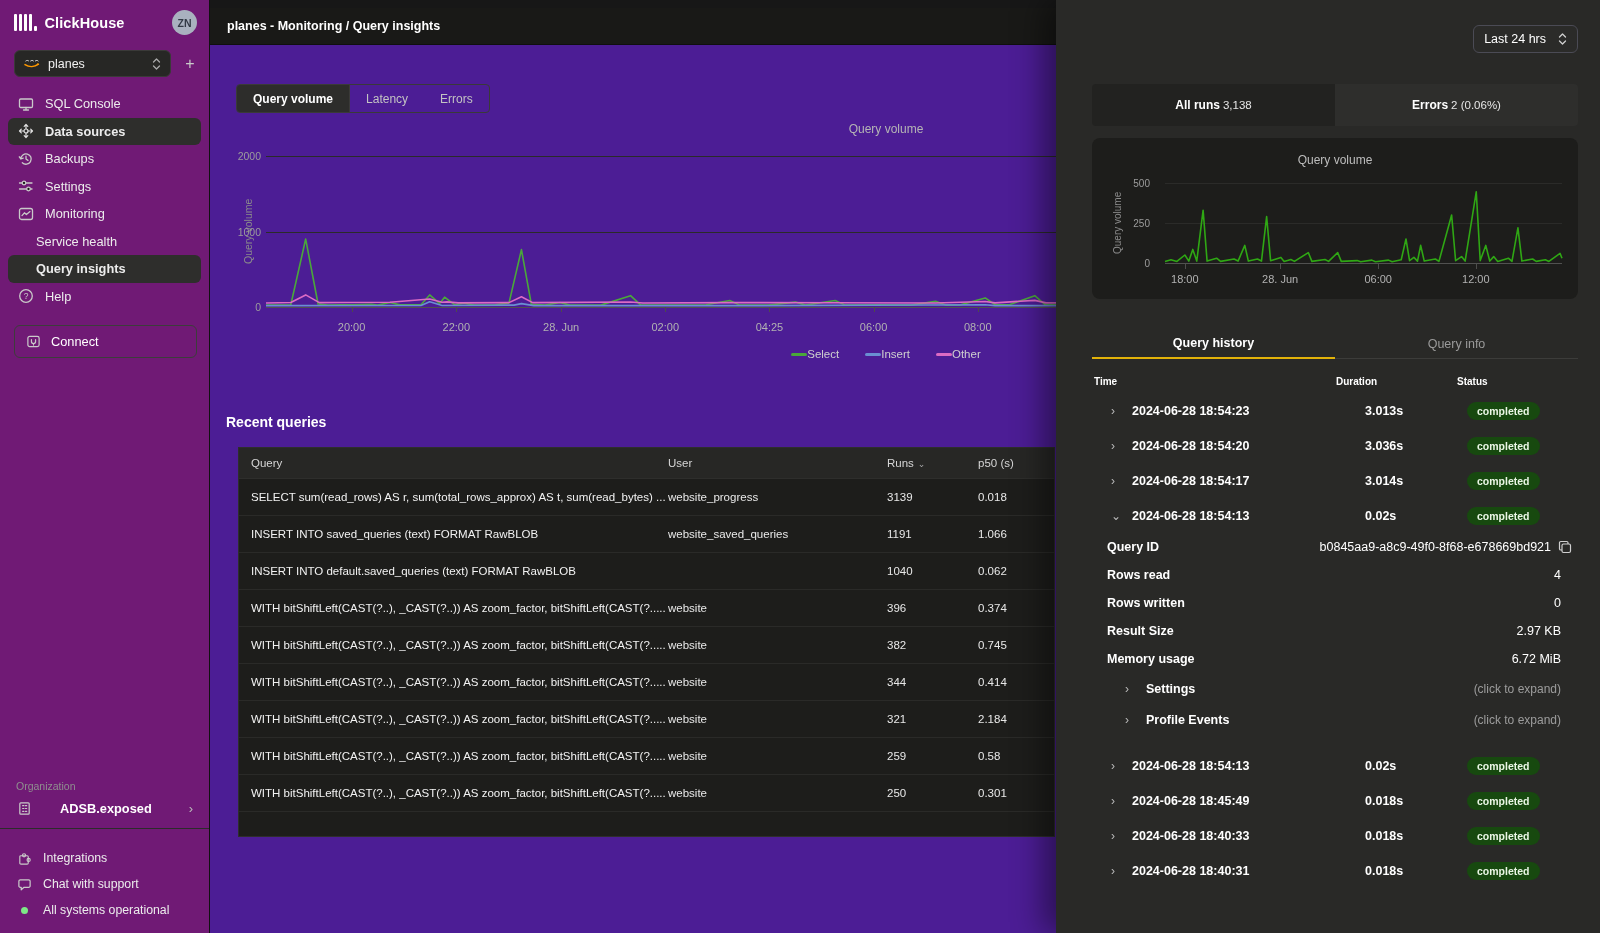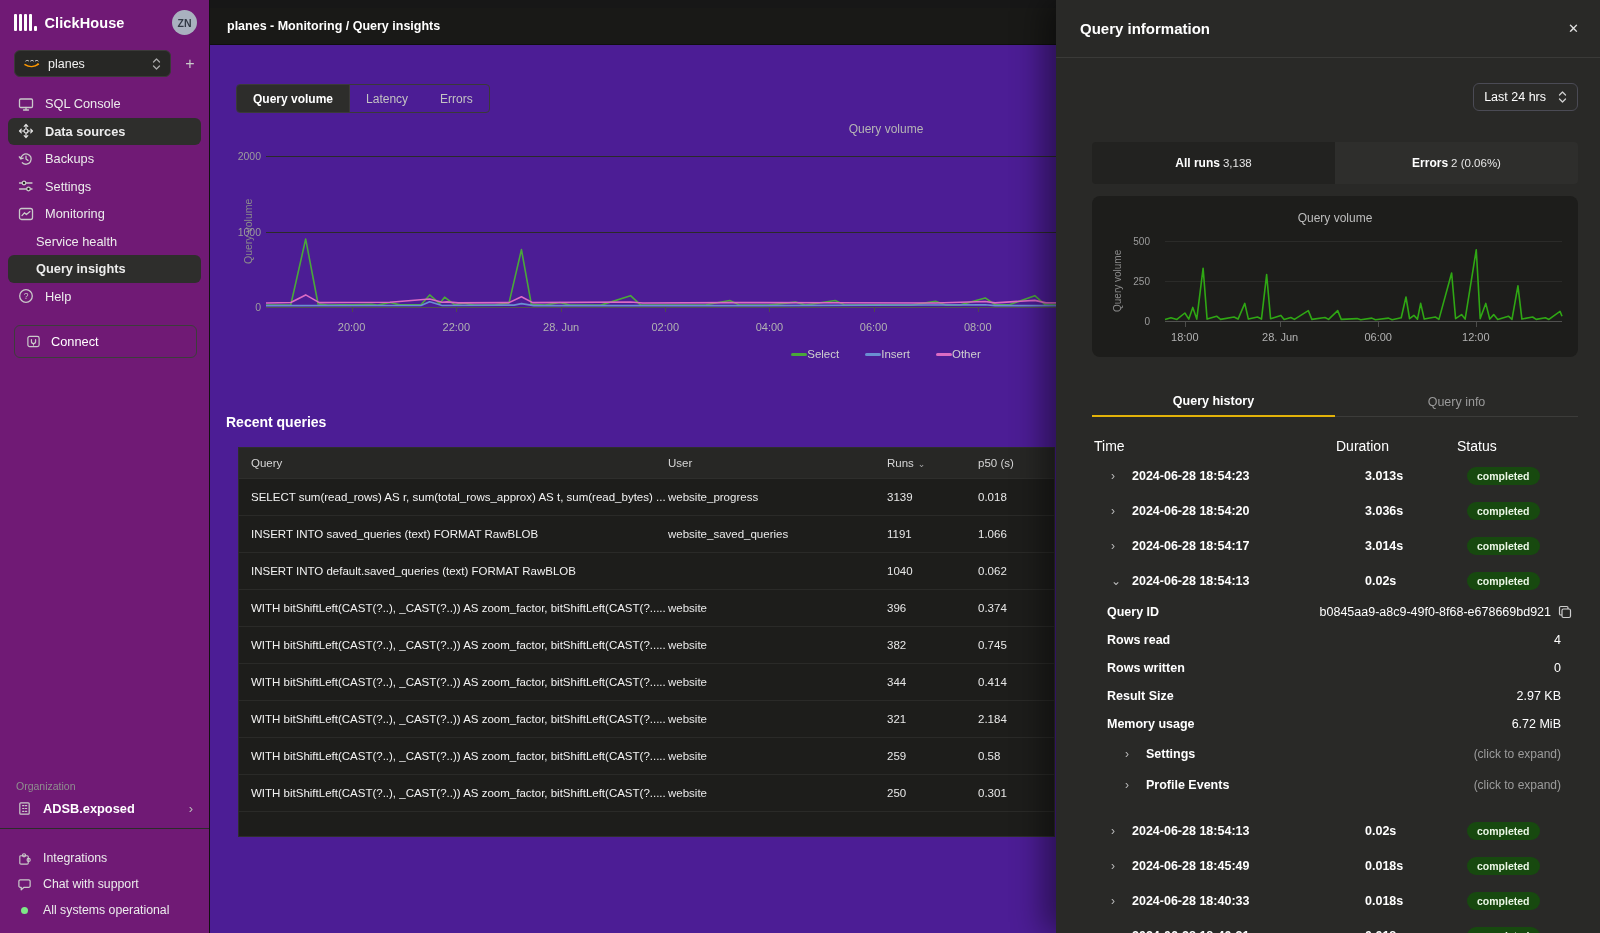--- a/index.html
+++ b/index.html
@@ -25,21 +25,21 @@
   .nav{margin-top:13px}
   .nav-item{display:flex;align-items:center;gap:11px;height:27.5px;margin:0 8px;padding:0 10px;
             border-radius:6px;font-size:12.8px;color:#ececec}
   .nav-item.active{background:#2e2e2c;font-weight:600}
   .nav-item.sub{padding-left:28px}
   .nav-icon{width:16px;display:flex;justify-content:center;align-items:center;color:#c9c9c9;flex:none}
   .connect-box{margin:15px 12px 0 14px;border:1px solid #3d3d3b;border-radius:6px;height:31px;
             display:flex;align-items:center;gap:10px;padding:0 10px;font-size:12.8px}
   .sb-spacer{flex:1}
   .org-label{color:#8f8f8f;font-size:10.5px;margin:0 0 9px 16px}
-  .org-row{display:flex;align-items:center;gap:11px;margin:0 16px 12px 16px;font-size:12.8px;font-weight:700}
+  .org-row{display:flex;align-items:center;gap:28px;margin:0 16px 12px 16px;font-size:12.8px;font-weight:700}
   .org-chevron{margin-left:auto;color:#bbb;font-weight:400;font-size:13px}
   .sb-divider{border-top:1px solid #2c2c2a;margin:0 0 16px 0}
   .foot-item{display:flex;align-items:center;gap:11px;height:26px;padding:0 16px;font-size:12.3px;color:#ececec}
   .status-dot{width:7px;height:7px;border-radius:50%;background:#7ee787;margin:0 4.5px}
   .pb{padding-bottom:10px}
   
   .main{position:absolute;left:210px;top:8px;right:0;height:100%;background:#4c1d95;z-index:1}
   .topbar{height:36px;background:#191917;border-bottom:1px solid #0f0f0f;display:flex;align-items:center;
           padding-left:17px;font-size:12.5px;font-weight:700}
   .statsband{height:128px;background:#232321;border-bottom:1px solid #161616;display:flex;
@@ -104,21 +104,21 @@
   .mini-card .ylab{left:18px;top:45px;height:80px;font-size:10px}
   .mini-card .ylabels{left:28px;top:45px;width:30px;height:80px}
   .mini-card .ylabels span{font-size:10px}
   .mini-card .plot{left:73px;right:16px;top:45px;height:80px;width:auto}
   .mini-card .xticksrow{left:73px;right:16px;top:126px;width:auto}
   .mini-card .xlabels{left:73px;right:16px;top:135px;width:auto}
   .panel-tabs{display:flex;margin-top:30px;height:30px}
   .ptab{flex:1;display:flex;align-items:center;justify-content:center;font-size:12.5px;color:#9a9a9a;
         border-bottom:1px solid #3c3c3a;box-sizing:border-box}
   .ptab.active{color:#fff;font-weight:700;border-bottom:2px solid #e2b209}
-  .hist-head{display:flex;margin-top:17px;height:24px;align-items:center;font-size:14px;font-weight:400}
+  .hist-head{display:flex;margin-top:10px;height:24px;align-items:center;font-size:10px;font-weight:700}
   .h-time{margin-left:2px;width:242px;flex:none}
   .h-dur{width:121px;flex:none}
   .h-status{flex:1}
   .hist-row{display:flex;align-items:center;height:35px;font-size:12.5px}
   .hr-chev{margin-left:19px;width:21px;color:#b9b9b9;font-size:12px;flex:none}
   .hr-time{width:204px;font-weight:700;flex:none}
   .hr-dur{width:121px;font-weight:700;padding-left:29px;box-sizing:border-box;flex:none}
   .hr-status{flex:1;padding-left:10px}
   .pill{display:inline-block;background:#17490f;color:#e9f6e4;font-size:10.5px;font-weight:600;
         padding:3px 10px;border-radius:11px}
@@ -317,21 +317,21 @@
           <i style="left: 40.6%;"></i>
           <i style="left: 49%;"></i>
           <i style="left: 57.4%;"></i>
           <i style="left: 65.9%;"></i>
         </div>
       <div class="xlabels">
           <span style="left: 6.9%;">20:00</span>
           <span style="left: 15.35%;">22:00</span>
           <span style="left: 23.8%;">28. Jun</span>
           <span style="left: 32.2%;">02:00</span>
-          <span style="left: 40.6%;">04:00</span>
+          <span style="left: 40.6%;">04:25</span>
           <span style="left: 49%;">06:00</span>
           <span style="left: 57.4%;">08:00</span>
           <span style="left: 65.9%;">10:00</span>
         </div>
       <div class="chart-legend">
           <span class="lg-item">
             <i style="background: rgb(74, 168, 58);"></i>
             <b style="font-weight: 400;">Select</b>
           </span>
           <span class="lg-item">
@@ -408,24 +408,20 @@
             <div class="c-runs">250</div>
             <div class="c-p50">0.301</div>
           </div>
         </div>
       <div class="rq-row stub"></div>
     </div>
   </div>
 </div>
 
 <div class="panel">
-  <div class="panel-header">
-    <span class="panel-title">Query information</span>
-    <span class="close-btn">✕</span>
-  </div>
   <div class="panel-body">
     <div class="range-row">
       <div class="dropdown">
         <span>Last 24 hrs</span>
         <span>
             <svg width="9" height="14" viewBox="0 0 9 14" fill="none" stroke="#cfcfcf" stroke-width="1.3" stroke-linecap="round" stroke-linejoin="round">
               <path d="M1.5 5L4.5 2l3 3M1.5 9l3 3 3-3"></path>
             </svg>
           </span>
       </div>

